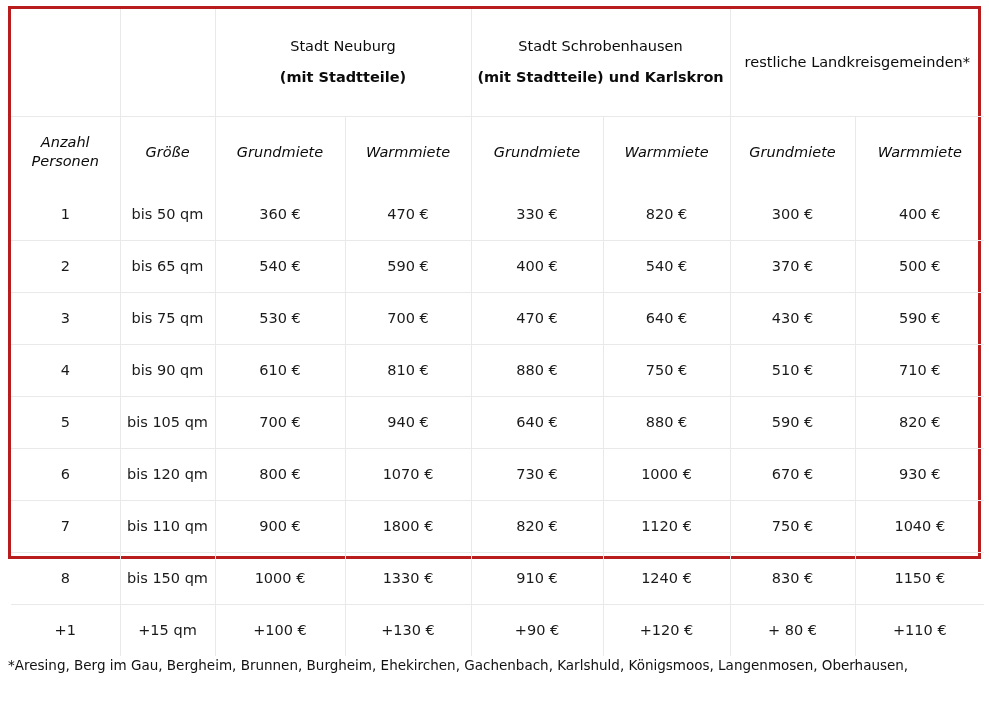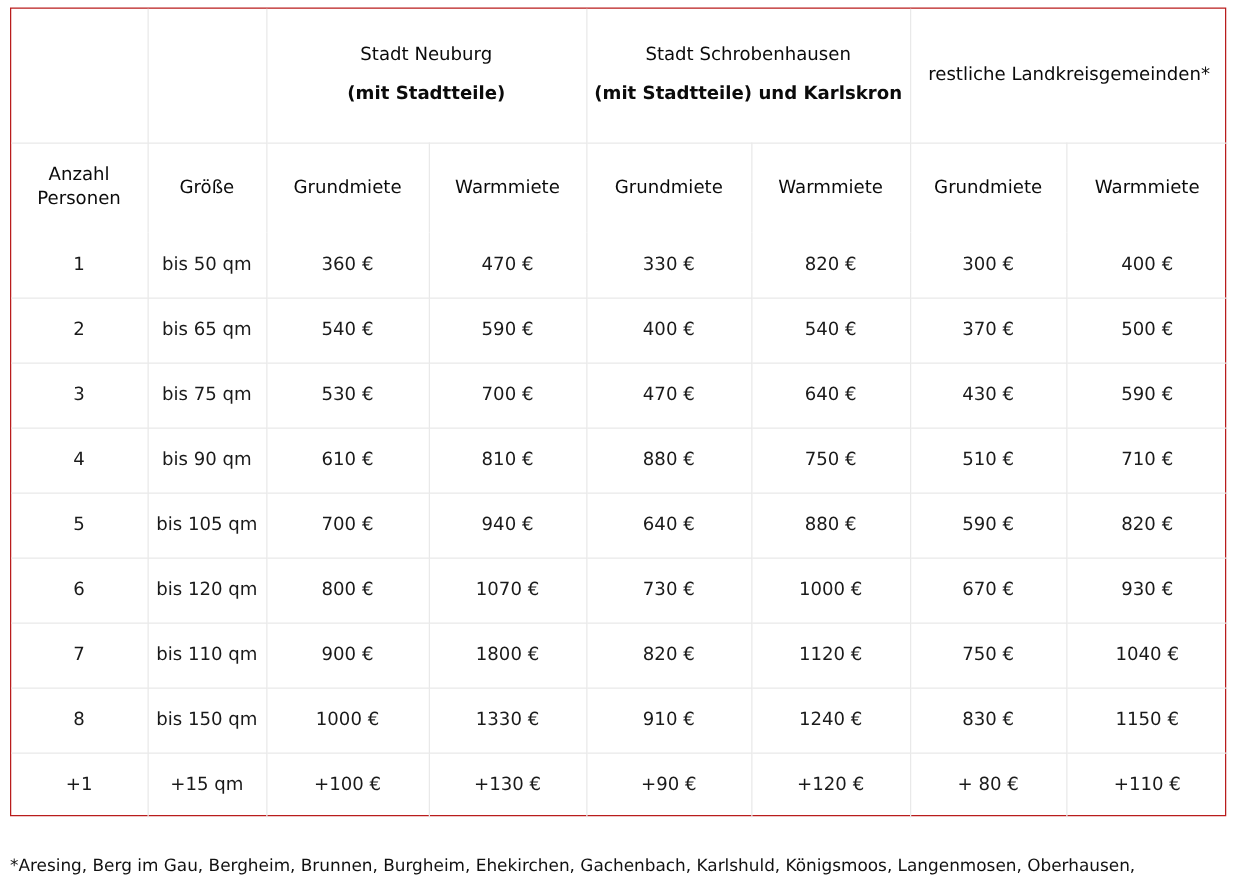--- a/index.html
+++ b/index.html
@@ -20,22 +20,22 @@
     width: 989px;
     height: 708px;
     box-sizing: border-box;
   }
 
   .table-wrap {
     position: absolute;
     left: 8px;
     top: 6px;
     width: 973px;
-    height: 647px;
-    border: 1px solid #b91c1c;
+    height: 553px;
+    border: 3px solid #b91c1c;
     box-sizing: border-box;
     background: #ffffff;
   }
 
   table.rent-table {
     width: 100%;
     height: 100%;
     border-collapse: collapse;
     table-layout: fixed;
   }
@@ -62,21 +62,21 @@
     font-weight: bold;
     font-size: 14.5px;
     line-height: 31px;
     color: #0b0b0b;
   }
   .group-cell .gl1 { display: block; }
   .group-cell .gl2 { display: block; font-weight: bold; }
   .group-cell.single { line-height: 19px; }
 
   
-  .sub-row { height: 72px; }
+  .sub-row { height: 72px; font-style: italic; }
   .sub-cell {
     font-weight: bold;
     font-size: 14.5px;
     line-height: 19px;
     color: #0b0b0b;
   }
 
   
   .body-row { height: 52px; }
   .body-cell {
@@ -96,21 +96,20 @@
 
   
   .footnote {
     position: absolute;
     left: 8px;
     top: 654px;
     width: 975px;
     font-size: 13.5px;
     line-height: 23px;
     color: #111111;
-    margin-top: 28px;
   }
   .footnote span { display: block; }
 </style>
 </head>
 <body>
 
 <div class="page">
 
   <div class="table-wrap">
     <table class="rent-table">

